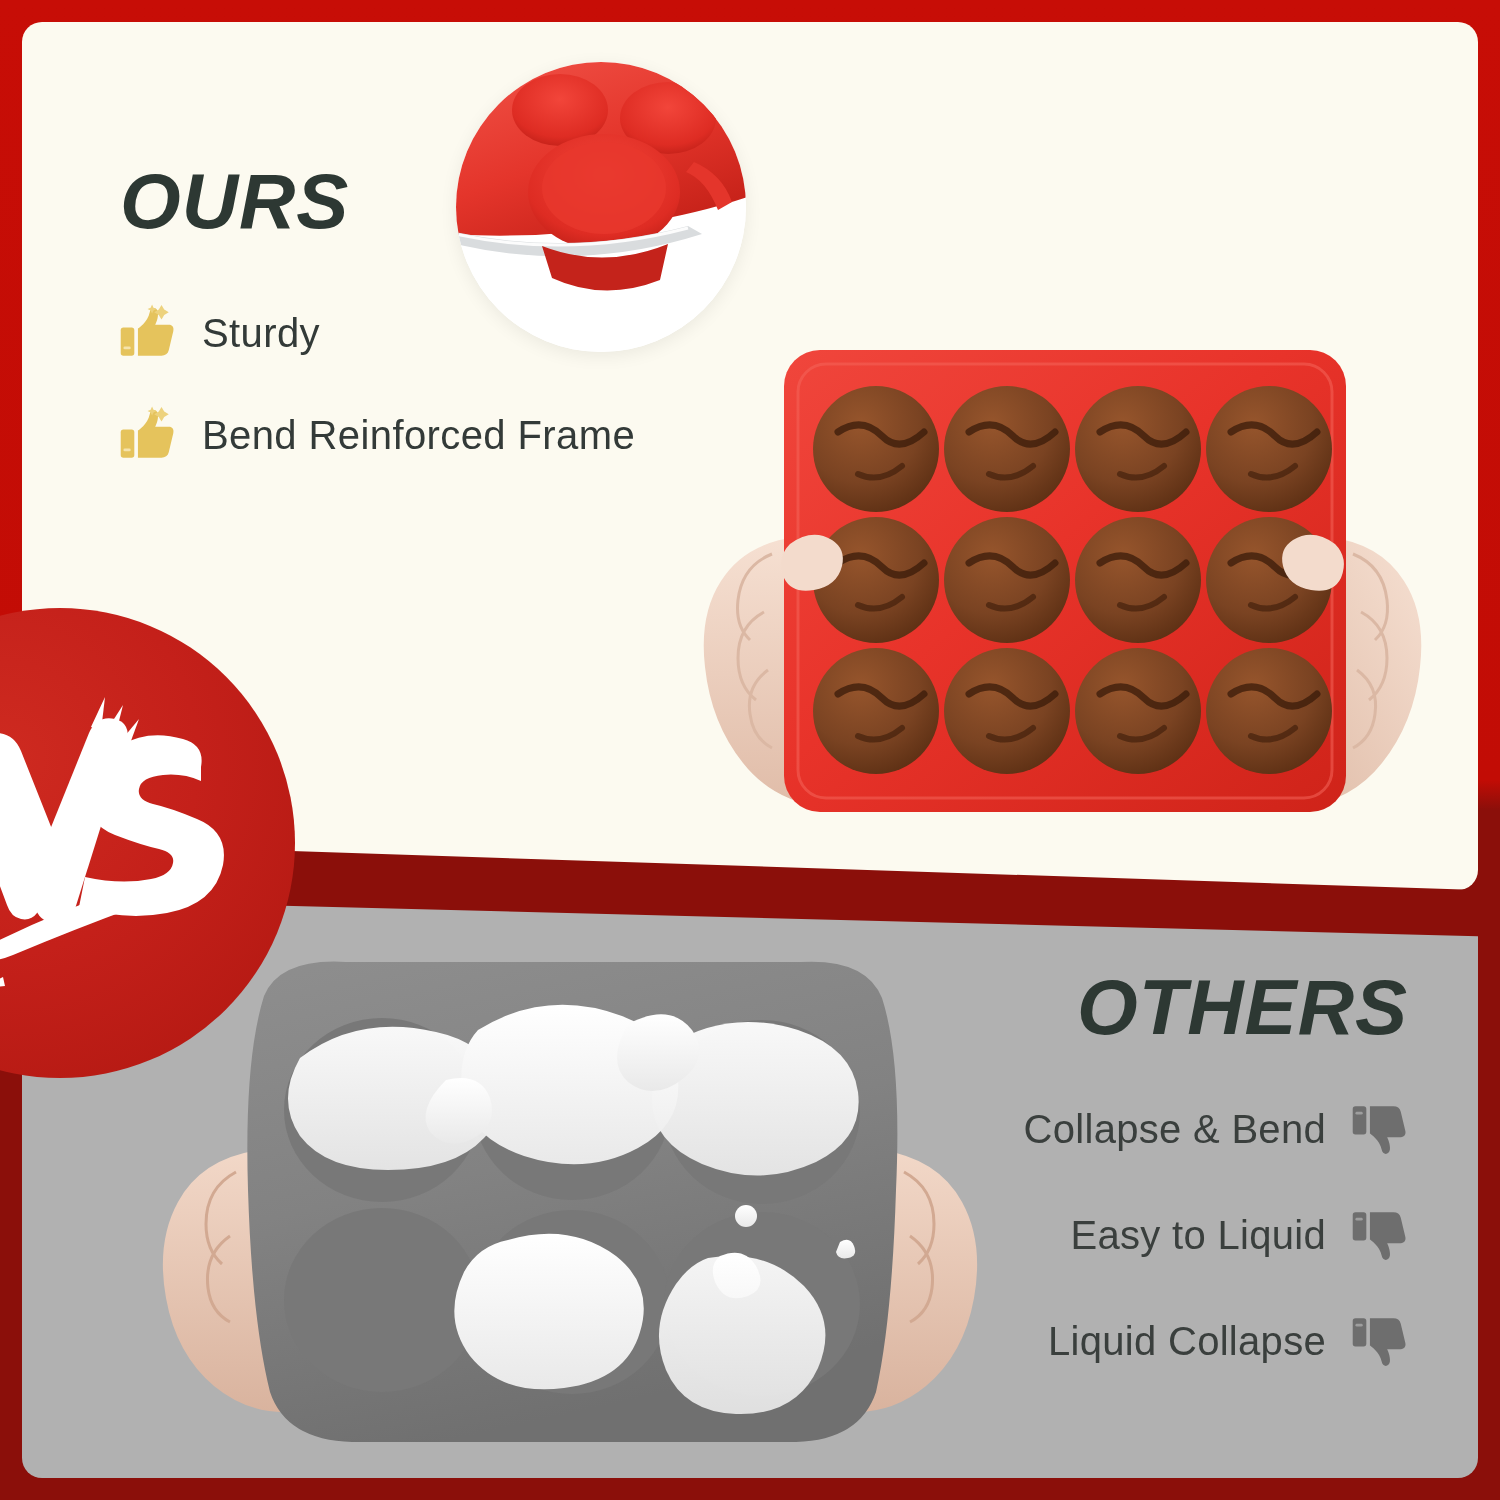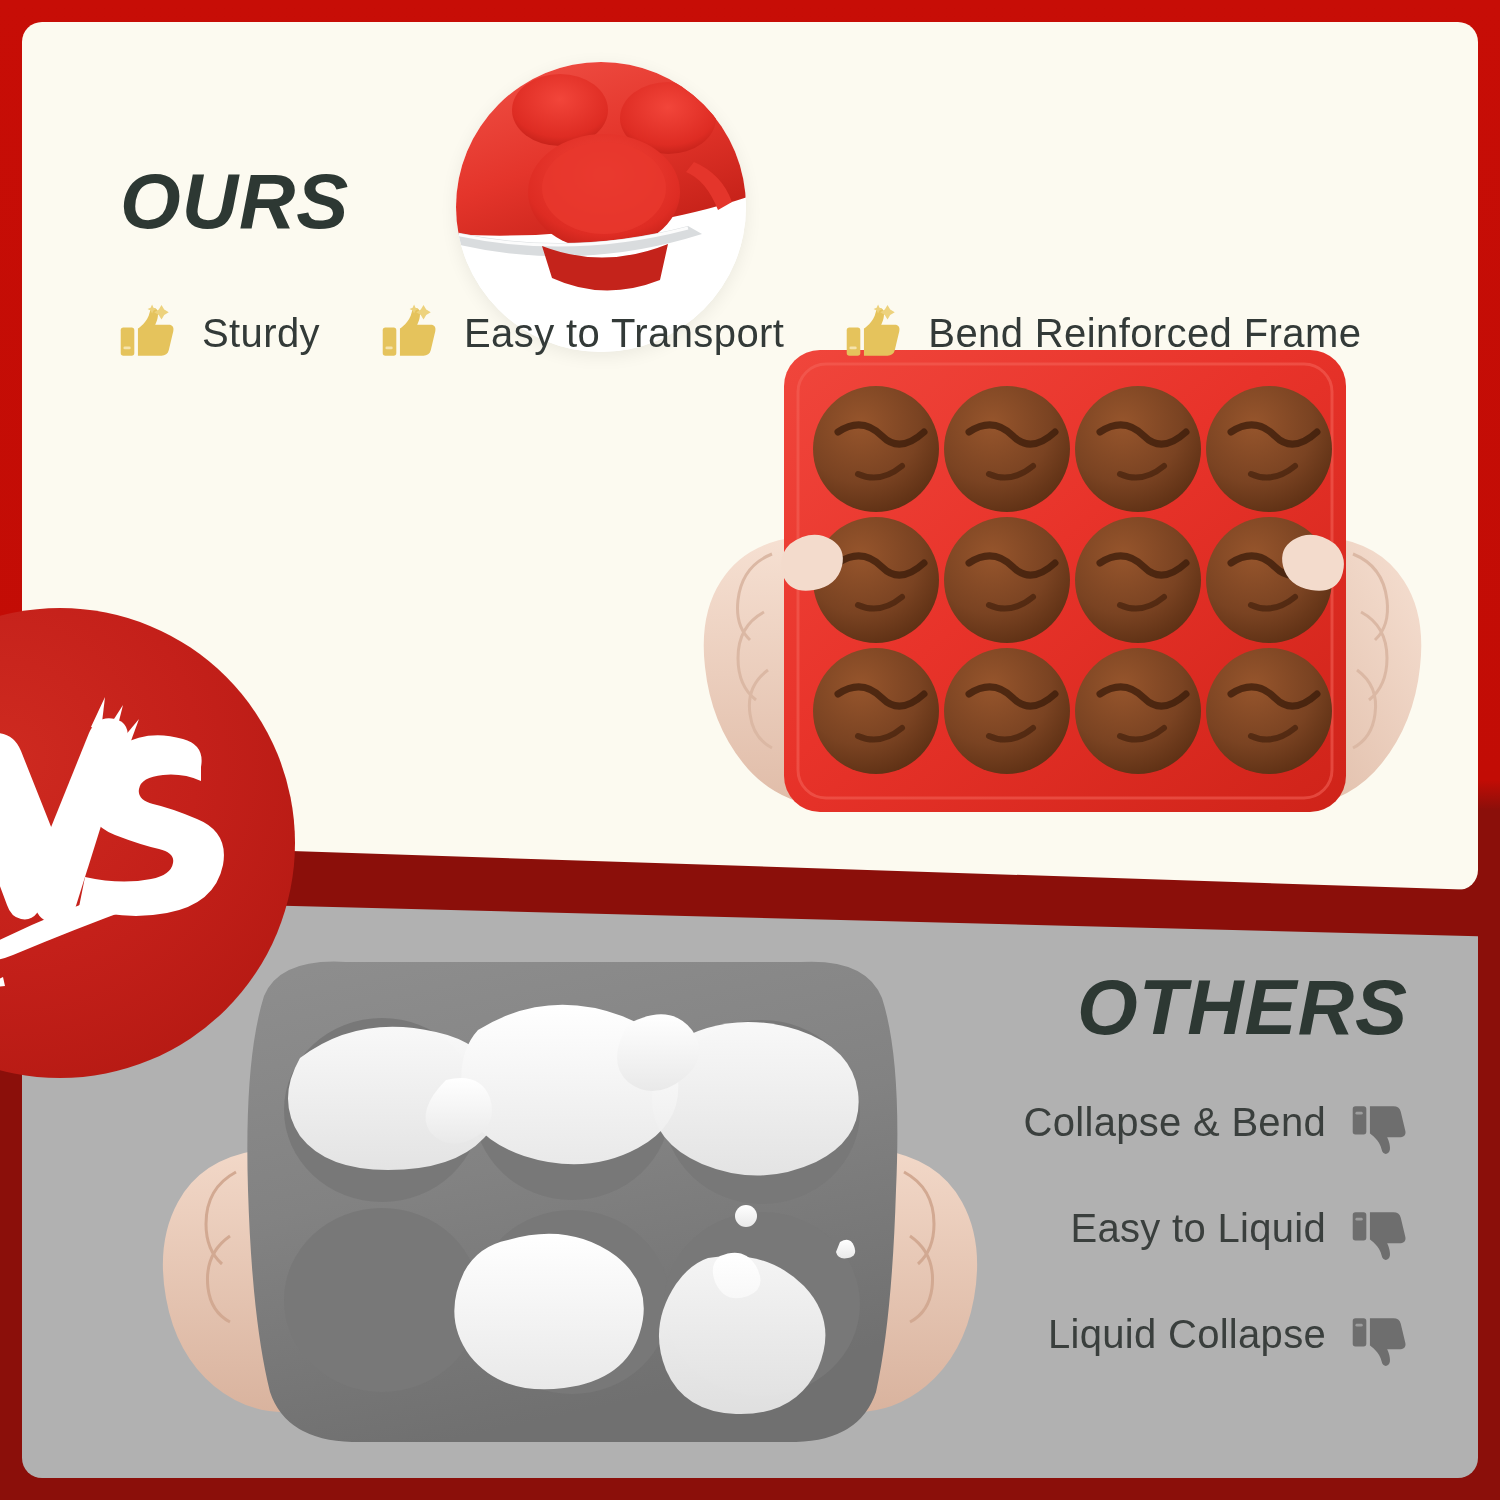--- a/index.html
+++ b/index.html
@@ -44,28 +44,28 @@
   
   .heading {
     font-size:78px; font-weight:bold; font-style:italic;
     color:#2D3833; letter-spacing:1px; line-height:1;
   }
   #ours-title { position:absolute; left:98px; top:140px; }
 
   
   #ours-list {
     position:absolute; left:96px; top:282px;
-    display:flex; flex-direction:row; gap:60px;
+    display:flex; flex-direction:column; gap:44px;
   }
   .feat-row { display:flex; align-items:center; gap:26px; }
   .feat-label {
     font-size:40px; color:#333A38; font-weight:normal;
     letter-spacing:.4px; white-space:nowrap;
   }
-  .feat-row-r { display:flex; align-items:flex-start; gap:24px; }
+  .feat-row-r { display:flex; align-items:center; gap:24px; }
   .feat-label-r {
     font-size:40px; color:#3A3F3D; letter-spacing:.3px; white-space:nowrap;
   }
 
   .icon-up, .icon-down { width:58px; height:58px; flex:none; display:block; }
 
   
   #vs-badge {
     position:absolute; left:-175px; top:608px;
     width:470px; height:470px; border-radius:50%;
@@ -239,32 +239,20 @@
             <rect x="3" y="26" width="15" height="31" rx="3" fill="#E5C35C"></rect>
             <rect x="6" y="47" width="8" height="3" rx="1.5" fill="#F5E3AC"></rect>
             <path d="M22 57 L22 27 C22 27 33 20 35 9 C36 3 43 3 44 9 C45 15 41 23 41 23 L56 23 C60 23 62 26 61 30 L56 51 C55 55 52 57 48 57 Z" fill="#E5C35C"></path>
             <path d="M45 6 l3 -5 l3 5 l5 3 l-5 3 l-3 5 l-3 -5 l-5 -3 z" fill="#EDD27D"></path>
             <path d="M36 4 l1.6 -3.4 l1.6 3.4 l3.4 1.6 l-3.4 1.6 l-1.6 3.4 l-1.6 -3.4 l-3.4 -1.6 z" fill="#EDD27D"></path>
           </svg>
         </span>
         <span class="feat-label">Sturdy</span>
       </div>
 
-      <div class="feat-row">
-        <span class="icon-wrap">
-          <svg class="icon-up" viewBox="0 0 64 64">
-            <rect x="3" y="26" width="15" height="31" rx="3" fill="#E5C35C"></rect>
-            <rect x="6" y="47" width="8" height="3" rx="1.5" fill="#F5E3AC"></rect>
-            <path d="M22 57 L22 27 C22 27 33 20 35 9 C36 3 43 3 44 9 C45 15 41 23 41 23 L56 23 C60 23 62 26 61 30 L56 51 C55 55 52 57 48 57 Z" fill="#E5C35C"></path>
-            <path d="M45 6 l3 -5 l3 5 l5 3 l-5 3 l-3 5 l-3 -5 l-5 -3 z" fill="#EDD27D"></path>
-            <path d="M36 4 l1.6 -3.4 l1.6 3.4 l3.4 1.6 l-3.4 1.6 l-1.6 3.4 l-1.6 -3.4 l-3.4 -1.6 z" fill="#EDD27D"></path>
-          </svg>
-        </span>
-        <span class="feat-label">Easy to Transport</span>
-      </div>
 
       <div class="feat-row">
         <span class="icon-wrap">
           <svg class="icon-up" viewBox="0 0 64 64">
             <rect x="3" y="26" width="15" height="31" rx="3" fill="#E5C35C"></rect>
             <rect x="6" y="47" width="8" height="3" rx="1.5" fill="#F5E3AC"></rect>
             <path d="M22 57 L22 27 C22 27 33 20 35 9 C36 3 43 3 44 9 C45 15 41 23 41 23 L56 23 C60 23 62 26 61 30 L56 51 C55 55 52 57 48 57 Z" fill="#E5C35C"></path>
             <path d="M45 6 l3 -5 l3 5 l5 3 l-5 3 l-3 5 l-3 -5 l-5 -3 z" fill="#EDD27D"></path>
             <path d="M36 4 l1.6 -3.4 l1.6 3.4 l3.4 1.6 l-3.4 1.6 l-1.6 3.4 l-1.6 -3.4 l-3.4 -1.6 z" fill="#EDD27D"></path>
           </svg>

